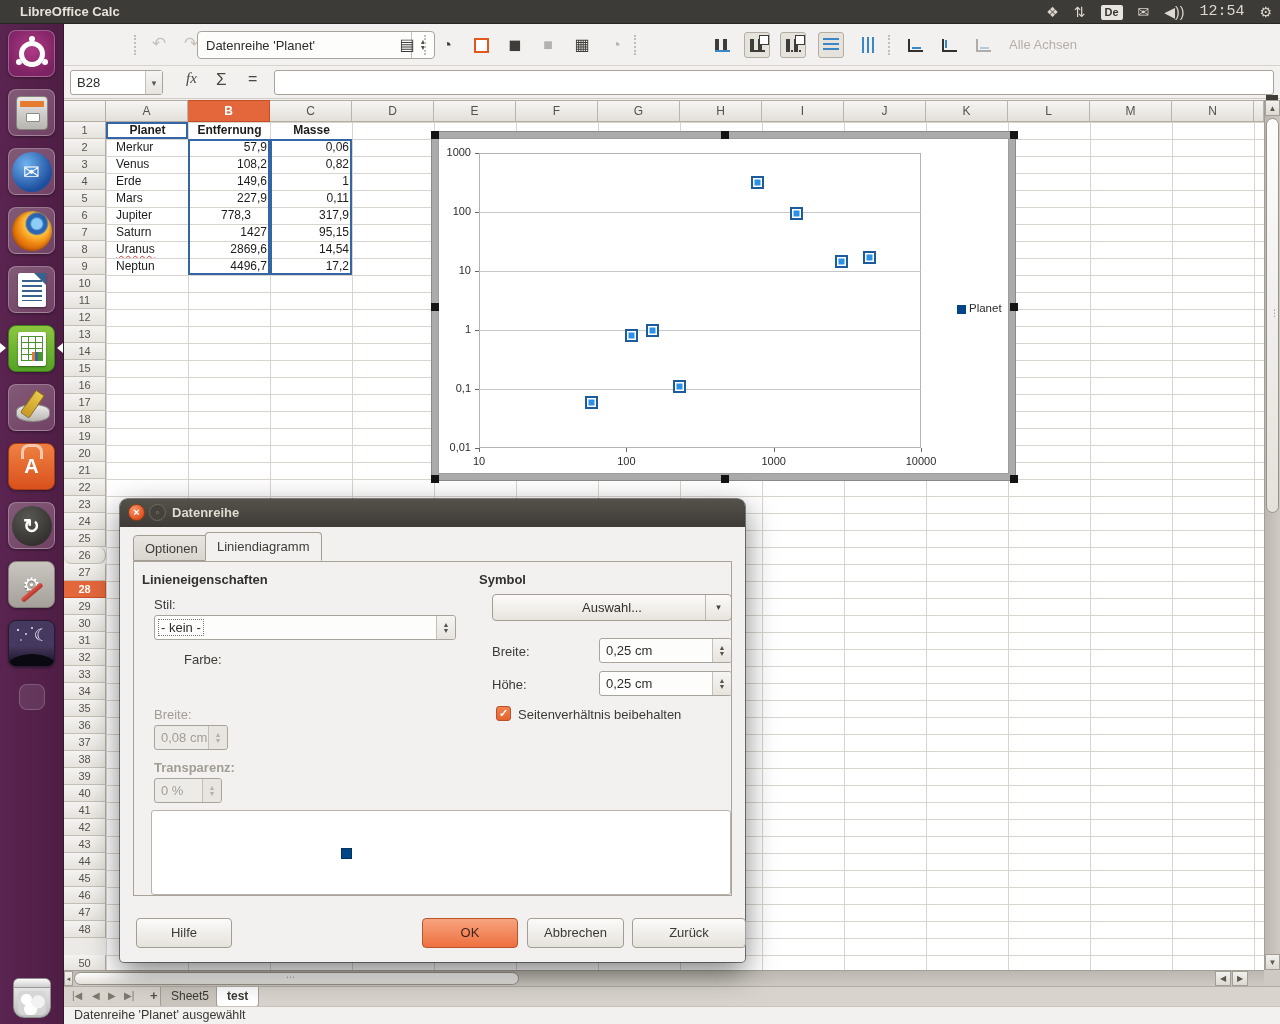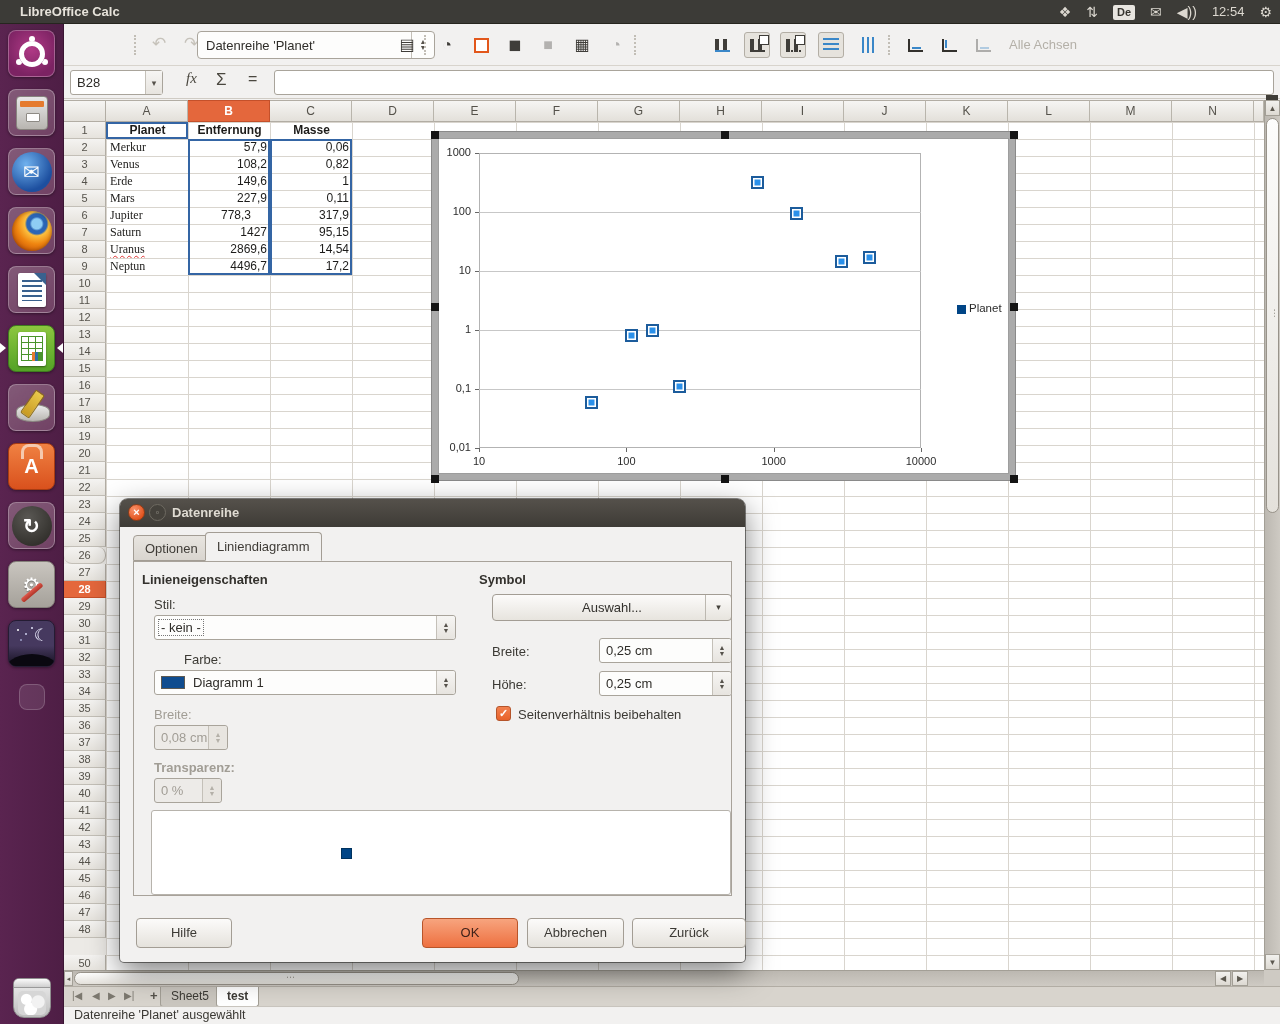--- a/index.html
+++ b/index.html
@@ -6,21 +6,21 @@
   html,body { width:1280px; height:1024px; overflow:hidden; }
   body { font-family:"Liberation Sans", sans-serif; background:#2d2d2d; }
   #screen { position:relative; width:1280px; height:1024px; background:#f2f1f0; overflow:hidden; }
 
   
   #panel { position:absolute; left:0; top:0; width:1280px; height:24px; background:#3c3b37; border-bottom:1px solid #26251f; z-index:40; display:flex; align-items:center; }
   #panel-title { color:#e6e2da; font-weight:bold; font-size:13px; margin-left:20px; }
   #indicators { position:absolute; right:8px; top:0; height:24px; display:flex; align-items:center; gap:15px; }
   .ind { color:#dcd8d0; font-size:14px; line-height:24px; }
   .ind.kbd { background:#e8e5e0; color:#36342f; font-size:11px; font-weight:bold; border-radius:2px; padding:1px 4px; line-height:13px; }
-  .ind.clock { font-size:13px; }
+  .ind.clock { font-size:15px;font-family:Liberation Mono, monospace; }
 
   
   #launcher { position:absolute; left:0; top:24px; width:64px; height:1000px; background:linear-gradient(to right,#5a2450,#4e1e45); border-right:1px solid #3a1533; z-index:39; }
   .tile { position:absolute; left:8px; width:47px; height:47px; border-radius:8px; background:linear-gradient(145deg, rgba(255,255,255,.16), rgba(255,255,255,.04)), #6b3a5e; border:1px solid rgba(255,255,255,.28); box-shadow:0 1px 3px rgba(0,0,0,.4); display:flex; align-items:center; justify-content:center; overflow:hidden; }
   .tile .glyph { color:#fff; font-size:20px; }
   .arrowL, .arrowR { position:absolute; width:0; height:0; border:5px solid transparent; z-index:41; }
   .arrowL { left:0; border-left:6px solid #ffffff; border-right:none; }
   .arrowR { right:0; border-right:6px solid #ffffff; border-left:none; }
 
   .ic-ubuntu-logo { width:26px; height:26px; border:5px solid #fff; border-radius:50%;
@@ -99,21 +99,21 @@
   .colhead { position:absolute; top:0; height:22px; background:linear-gradient(#f6f5f3,#e3e0da); border-right:1px solid #b9b5ac; border-top:1px solid #b2ada4; border-bottom:1px solid #b2ada4; text-align:center; font-size:12px; color:#55524b; line-height:21px; }
   .colhead.selected, .rowhead.selected { background:#e4673c; color:#fff; font-weight:bold; border-color:#c4502a; }
   #rowheads { position:absolute; left:64px; top:122px; width:42px; height:850px; background:#eceae6; z-index:4; }
   .rowhead { position:absolute; left:0; width:42px; height:17px; background:linear-gradient(#f4f3f1,#e6e3dd); border-right:1px solid #b2ada4; border-bottom:1px solid #c3bfb7; text-align:center; font-size:11px; color:#55524b; line-height:16px; }
   #gridcells { position:absolute; left:106px; top:122px; width:1158px; height:850px; background:#fff;
      background-image:linear-gradient(90deg, #d9d5ce 1px, transparent 1px), linear-gradient(#d9d5ce 1px, transparent 1px);
      background-size:82px 17px; z-index:1; }
   .cell { position:absolute; height:17px; font-size:12px; color:#1d1c1a; line-height:16px; white-space:nowrap; overflow:hidden; }
   .cell.hdr { font-weight:bold; text-align:center; }
   .cell.num { text-align:right; padding-right:3px; }
-  .cell.txt { padding-left:3px;font-family:Liberation Serif, serif; }
+  .cell.txt { padding-left:9px; }
   .misspell { text-decoration:underline wavy #e03333 1px; text-underline-offset:2px; }
   .rangesel { position:absolute; border:2px solid #3465a4; z-index:2; pointer-events:none; }
 
   
   #chart-object { position:absolute; left:431px; top:131px; width:585px; height:350px; background:#ababab; border:1px solid #8a8a8a; z-index:3; }
   #chart-canvas { position:absolute; left:6px; top:6px; right:6px; bottom:6px; background:#fff; border:1px solid #9e9e9e; }
   .handle { position:absolute; width:8px; height:8px; background:#141414; z-index:6; }
   #plotarea { position:absolute; border:1px solid #b3b3b3; background:#fff; }
   .gridline { position:absolute; height:1px; background:#c7c7c7; }
   .ytickmark { position:absolute; width:4px; height:1px; background:#666; }
@@ -503,28 +503,20 @@
       <span class="dsec" style="left:8px; top:10px;">Linieneigenschaften</span>
       <span class="dlabel" style="left:20px; top:35px;">Stil:</span>
       <div class="dcombo" style="left:20px; top:53px; width:302px;">
         <span class="val dotted">- kein -</span>
         <span class="spin">
             <span>▲</span>
             <span>▼</span>
           </span>
       </div>
       <span class="dlabel" style="left:20px; top:90px;margin-left:30px;">Farbe:</span>
-      <div class="dcombo" style="left:20px; top:108px; width:302px;">
-        <span class="swatch" style="background: rgb(15, 76, 143);"></span>
-        <span class="val" style="left:38px;">Diagramm 1</span>
-        <span class="spin">
-            <span>▲</span>
-            <span>▼</span>
-          </span>
-      </div>
       <span class="dlabel dis" style="left:20px; top:145px;">Breite:</span>
       <div class="dspin dis" style="left:20px; top:163px; width:74px;">
         <span class="val">0,08 cm</span>
         <span class="spin">
             <span>▲</span>
             <span>▼</span>
           </span>
       </div>
       <span class="dlabel dis" style="left:20px; top:198px;font-weight:bold;">Transparenz:</span>
       <div class="dspin dis" style="left:20px; top:216px; width:68px;">

